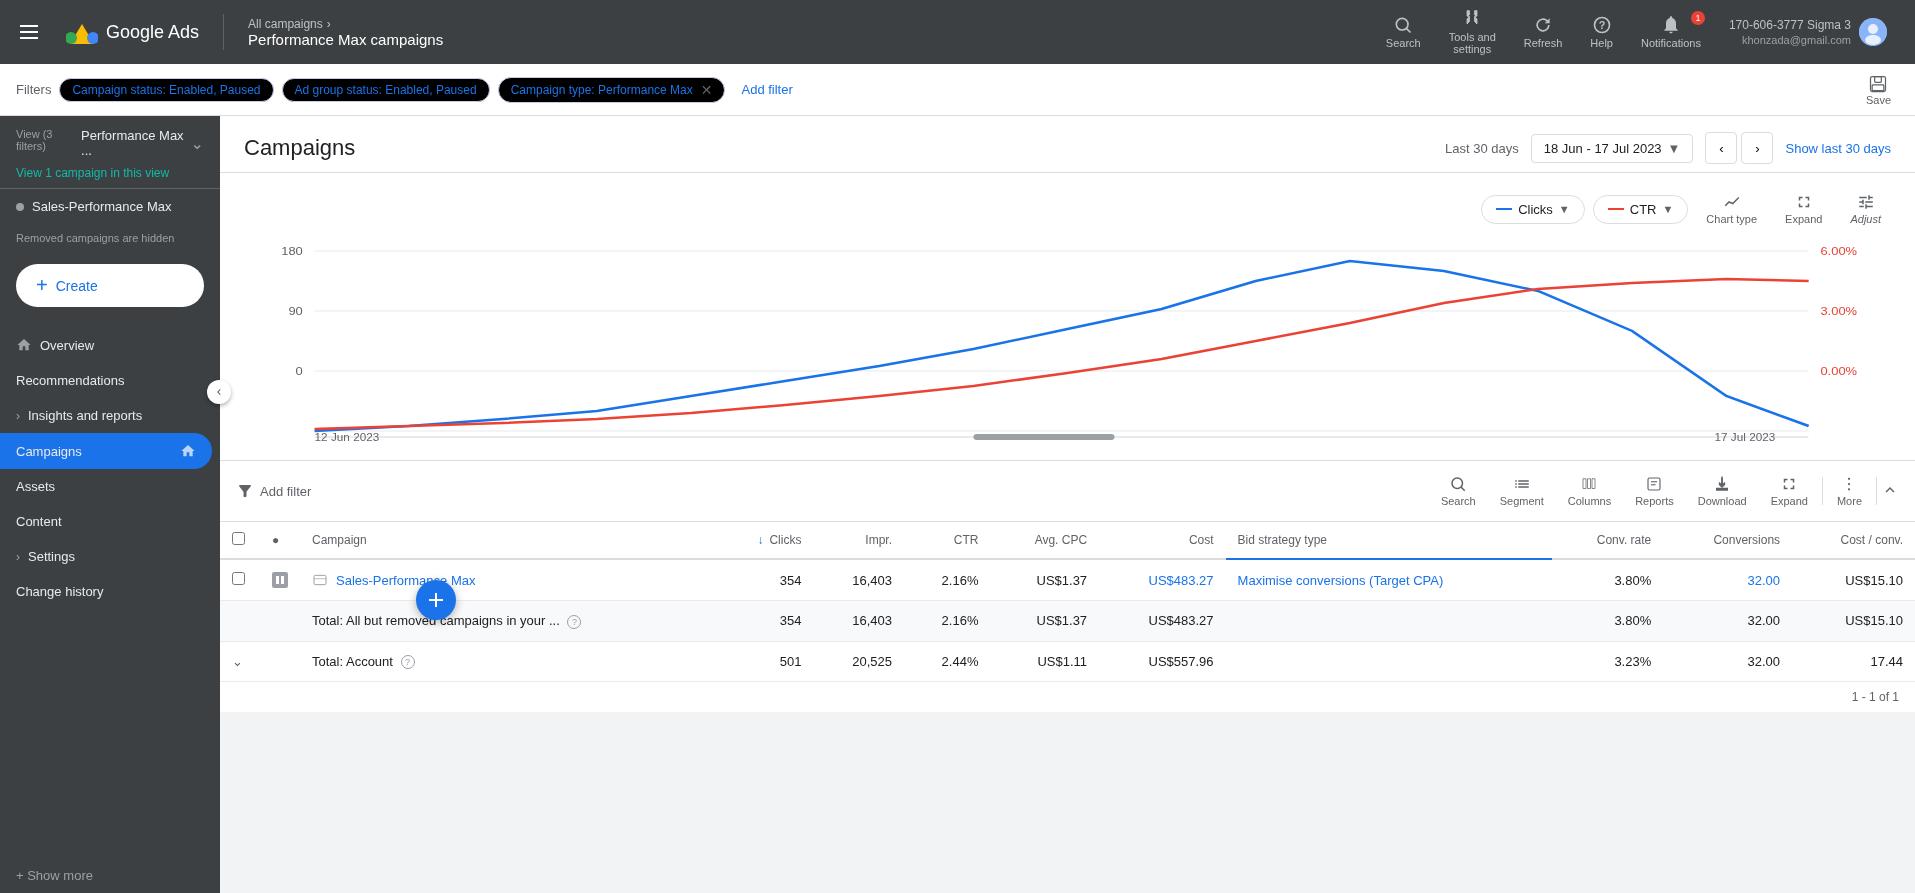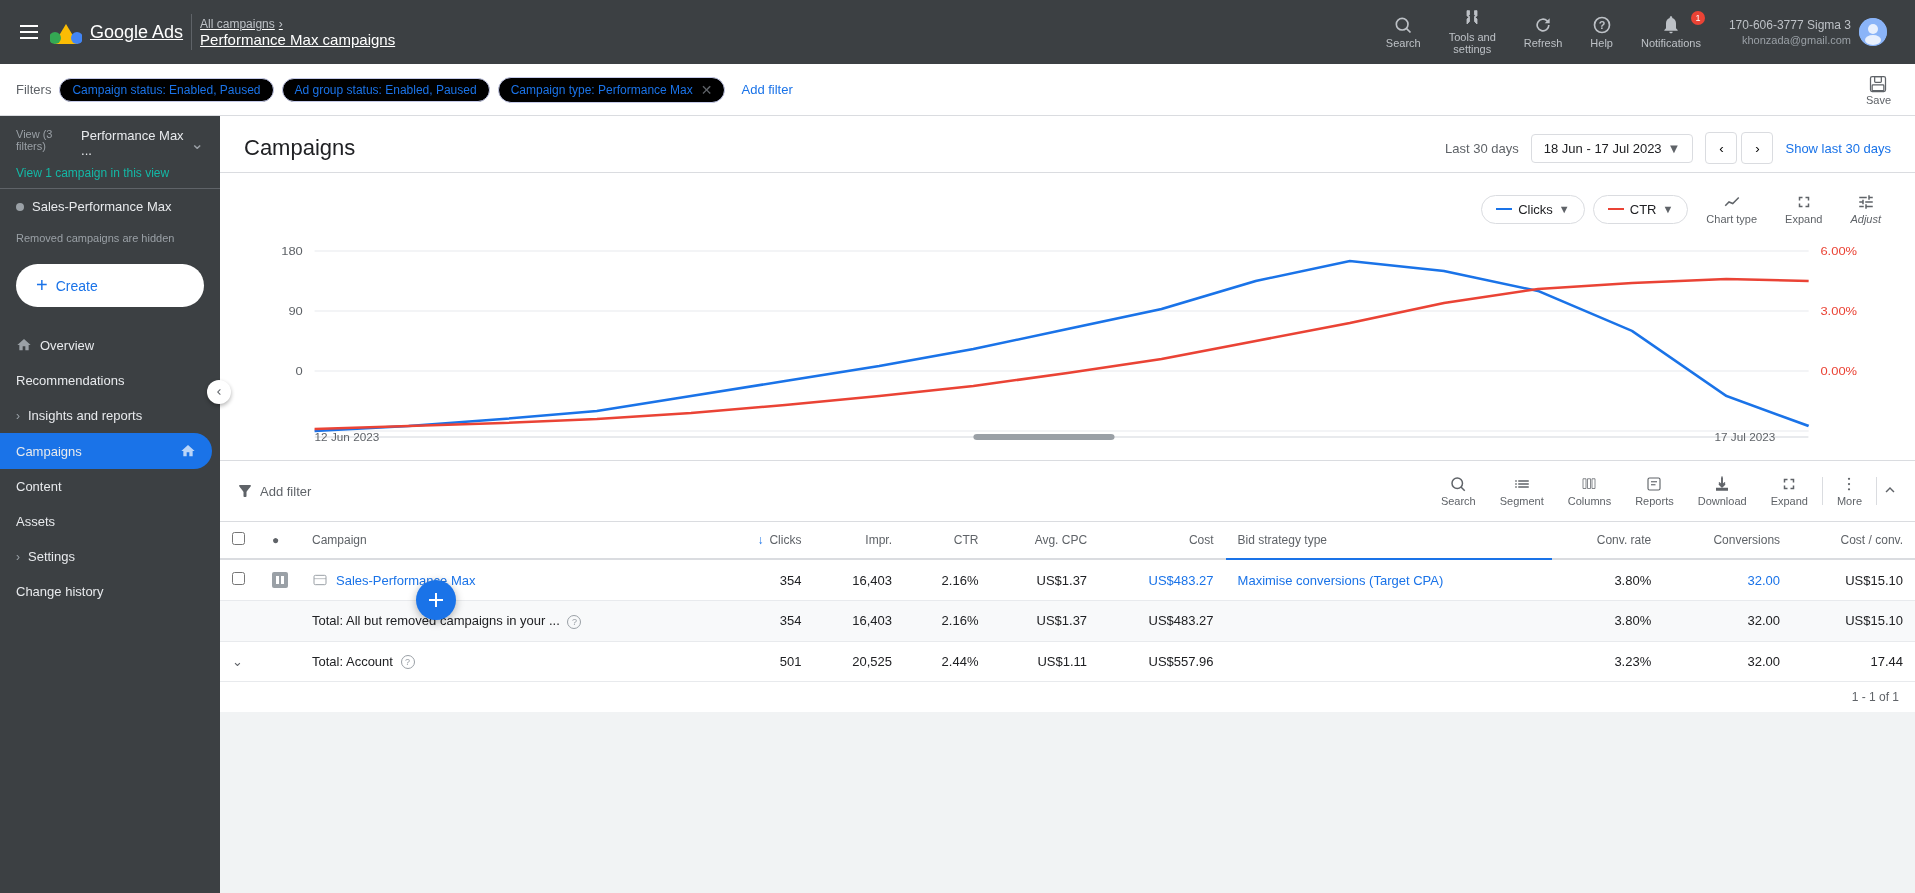--- a/index.html
+++ b/index.html
@@ -3,21 +3,21 @@
   <meta charset="utf-8">
   <style>
     * { box-sizing: border-box; margin: 0; padding: 0; }
     body { font-family: 'Google Sans', Arial, sans-serif; font-size: 13px; background: #f1f3f4; color: #202124; overflow: hidden; width: 1915px; height: 893px; }
 
     
     .top-nav {
       display: flex; align-items: center; background: #3c4043; color: #fff;
       height: 64px; padding: 0 16px; gap: 16px; position: relative; z-index: 10;
     }
-    .top-nav-left { display: flex; align-items: center; gap: 8px; flex-shrink: 0; text-decoration: underline; }
+    .top-nav-left { display: flex; align-items: center; gap: 24px; flex-shrink: 0; }
     .hamburger-icon { display: flex; flex-direction: column; gap: 4px; cursor: pointer; padding: 4px; }
     .hamburger-icon span { width: 18px; height: 2px; background: #fff; display: block; }
     .google-ads-logo { display: flex; align-items: center; gap: 8px; font-size: 18px; font-weight: 500; color: #fff; }
     .logo-icon { width: 32px; height: 32px; }
     .nav-divider { width: 1px; height: 36px; background: #5f6368; }
     .nav-campaign-info { display: flex; flex-direction: column; }
     .nav-all-campaigns { font-size: 12px; color: #bdc1c6; display: flex; align-items: center; gap: 4px; }
     .nav-campaign-name { font-size: 15px; color: #fff; font-weight: 500; }
     .top-nav-right { display: flex; align-items: center; gap: 4px; margin-left: auto; }
     .nav-action { display: flex; flex-direction: column; align-items: center; gap: 2px; cursor: pointer; padding: 6px 12px; color: #bdc1c6; font-size: 11px; border-radius: 4px; }
@@ -274,39 +274,42 @@
       <div class="nav-item active">
         <div class="nav-item-left">
           <span>Campaigns</span>
         </div>
         <svg width="16" height="16" viewBox="0 0 24 24">
             <path d="M10 20v-6h4v6h5v-8h3L12 3 2 12h3v8z" fill="rgba(255,255,255,0.7)"></path>
           </svg>
       </div>
       <div class="nav-item">
         <div class="nav-item-left">
+          <span>Assets</span>
+        </div>
+      </div>
+      <div class="nav-item">
+        <div class="nav-item-left">
           <span>Content</span>
-        </div>
-      </div>
-      <div class="nav-item">
-        <div class="nav-item-left">
-          <span>Assets</span>
         </div>
       </div>
       <div class="nav-item">
         <div class="nav-item-left">
           <span style="color:#9aa0a6;font-size:12px;">›</span>
           <span>Settings</span>
         </div>
       </div>
       <div class="nav-item">
         <div class="nav-item-left">
           <span>Change history</span>
         </div>
       </div>
+    </div>
+    <div class="show-more">
+      <span>+ Show more</span>
     </div>
   </div>
 
   <div class="collapse-btn">
     <svg width="12" height="12" viewBox="0 0 24 24">
         <path d="M15.41 16.59L10.83 12l4.58-4.59L14 6l-6 6 6 6z" fill="#5f6368"></path>
       </svg>
   </div>
 
   <div class="content-area">

